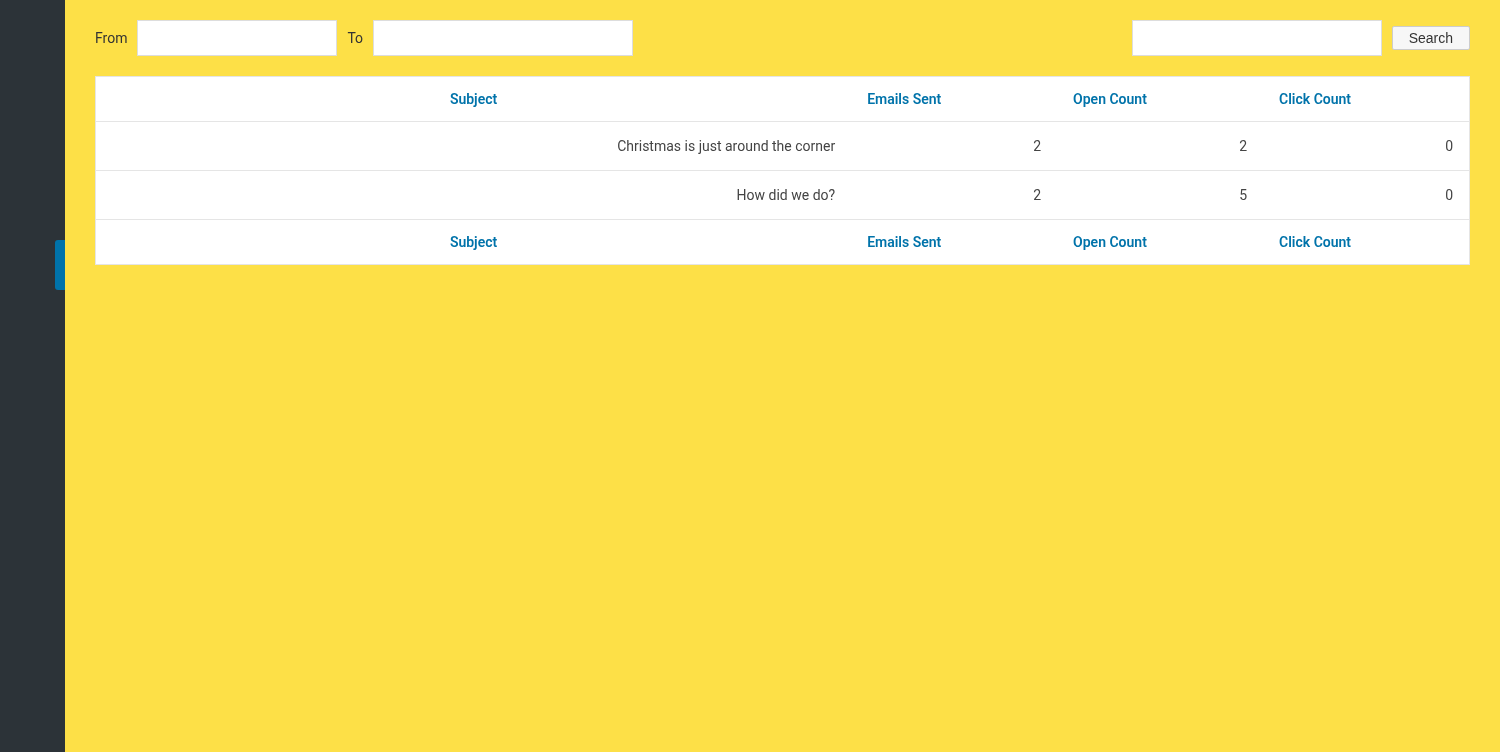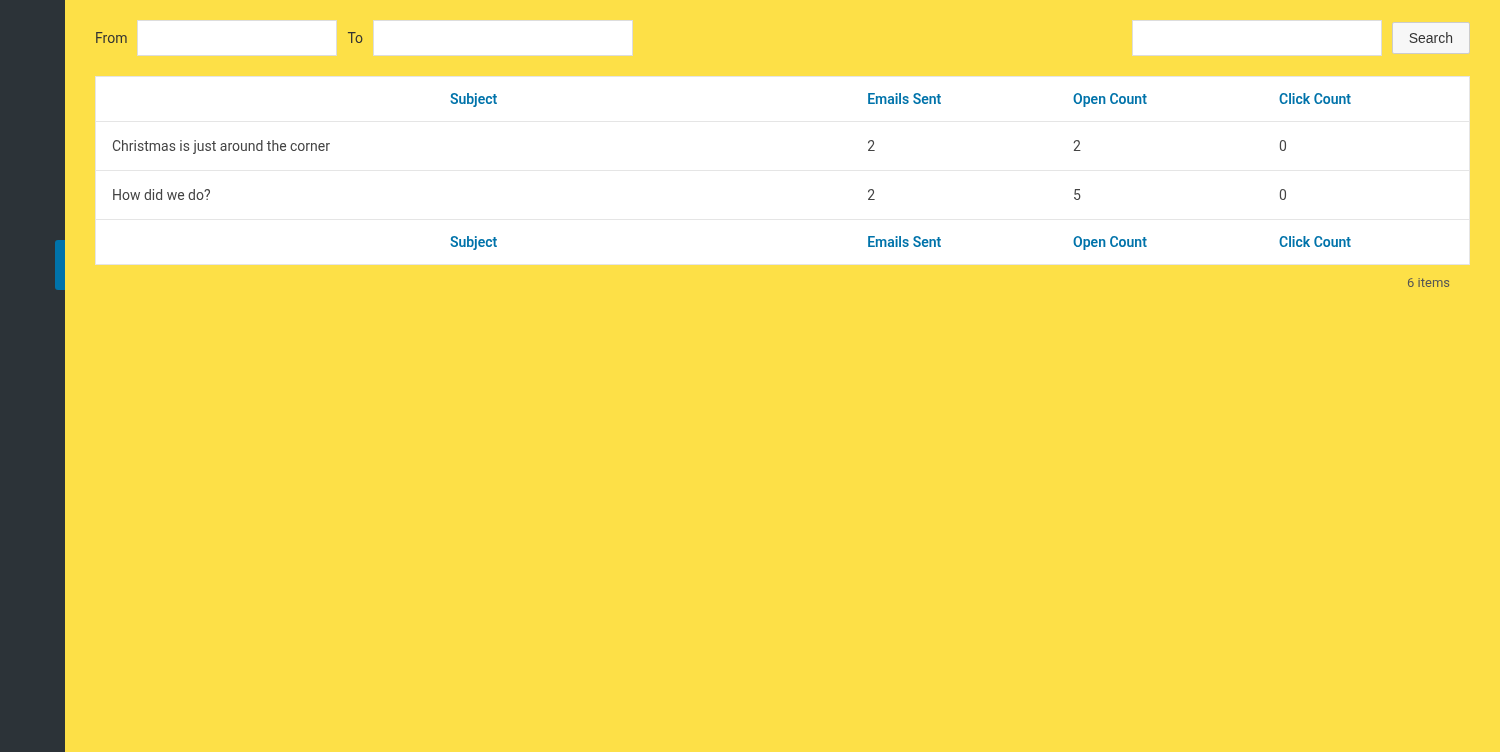--- a/index.html
+++ b/index.html
@@ -69,21 +69,21 @@
     .filter-input-to {
       width: 260px;
     }
 
     .filter-input-search {
       width: 250px;
       margin-left: auto;
     }
 
     .search-button {
-      height: 32px;
+      height: 24px;
       padding: 0 16px;
       background: #f7f7f7;
       border: 1px solid #ccc;
       font-size: 14px;
       color: #333;
       cursor: pointer;
       border-radius: 2px;
     }
 
     .table-container {
@@ -111,20 +111,21 @@
       border-top: 1px solid #e5e5e5;
     }
 
     thead tr th:not(:first-child),
     tfoot tr th:not(:first-child) {
       text-align: left;
     }
 
     tbody tr {
       border-bottom: 1px solid #e5e5e5;
+      text-align: right;
     }
 
     tbody tr:last-child {
       border-bottom: none;
     }
 
     tbody tr td {
       padding: 16px 16px;
       font-size: 14px;
       color: #444;
@@ -199,15 +200,14 @@
         <tr>
           <th class="col-subject">Subject</th>
           <th class="col-emails-sent">Emails Sent</th>
           <th class="col-open-count">Open Count</th>
           <th class="col-click-count">Click Count</th>
         </tr>
       </tfoot>
     </table>
   </div>
 
-  <div class="items-count">6 items</div>
 
 </div>
 
 </body></html>

